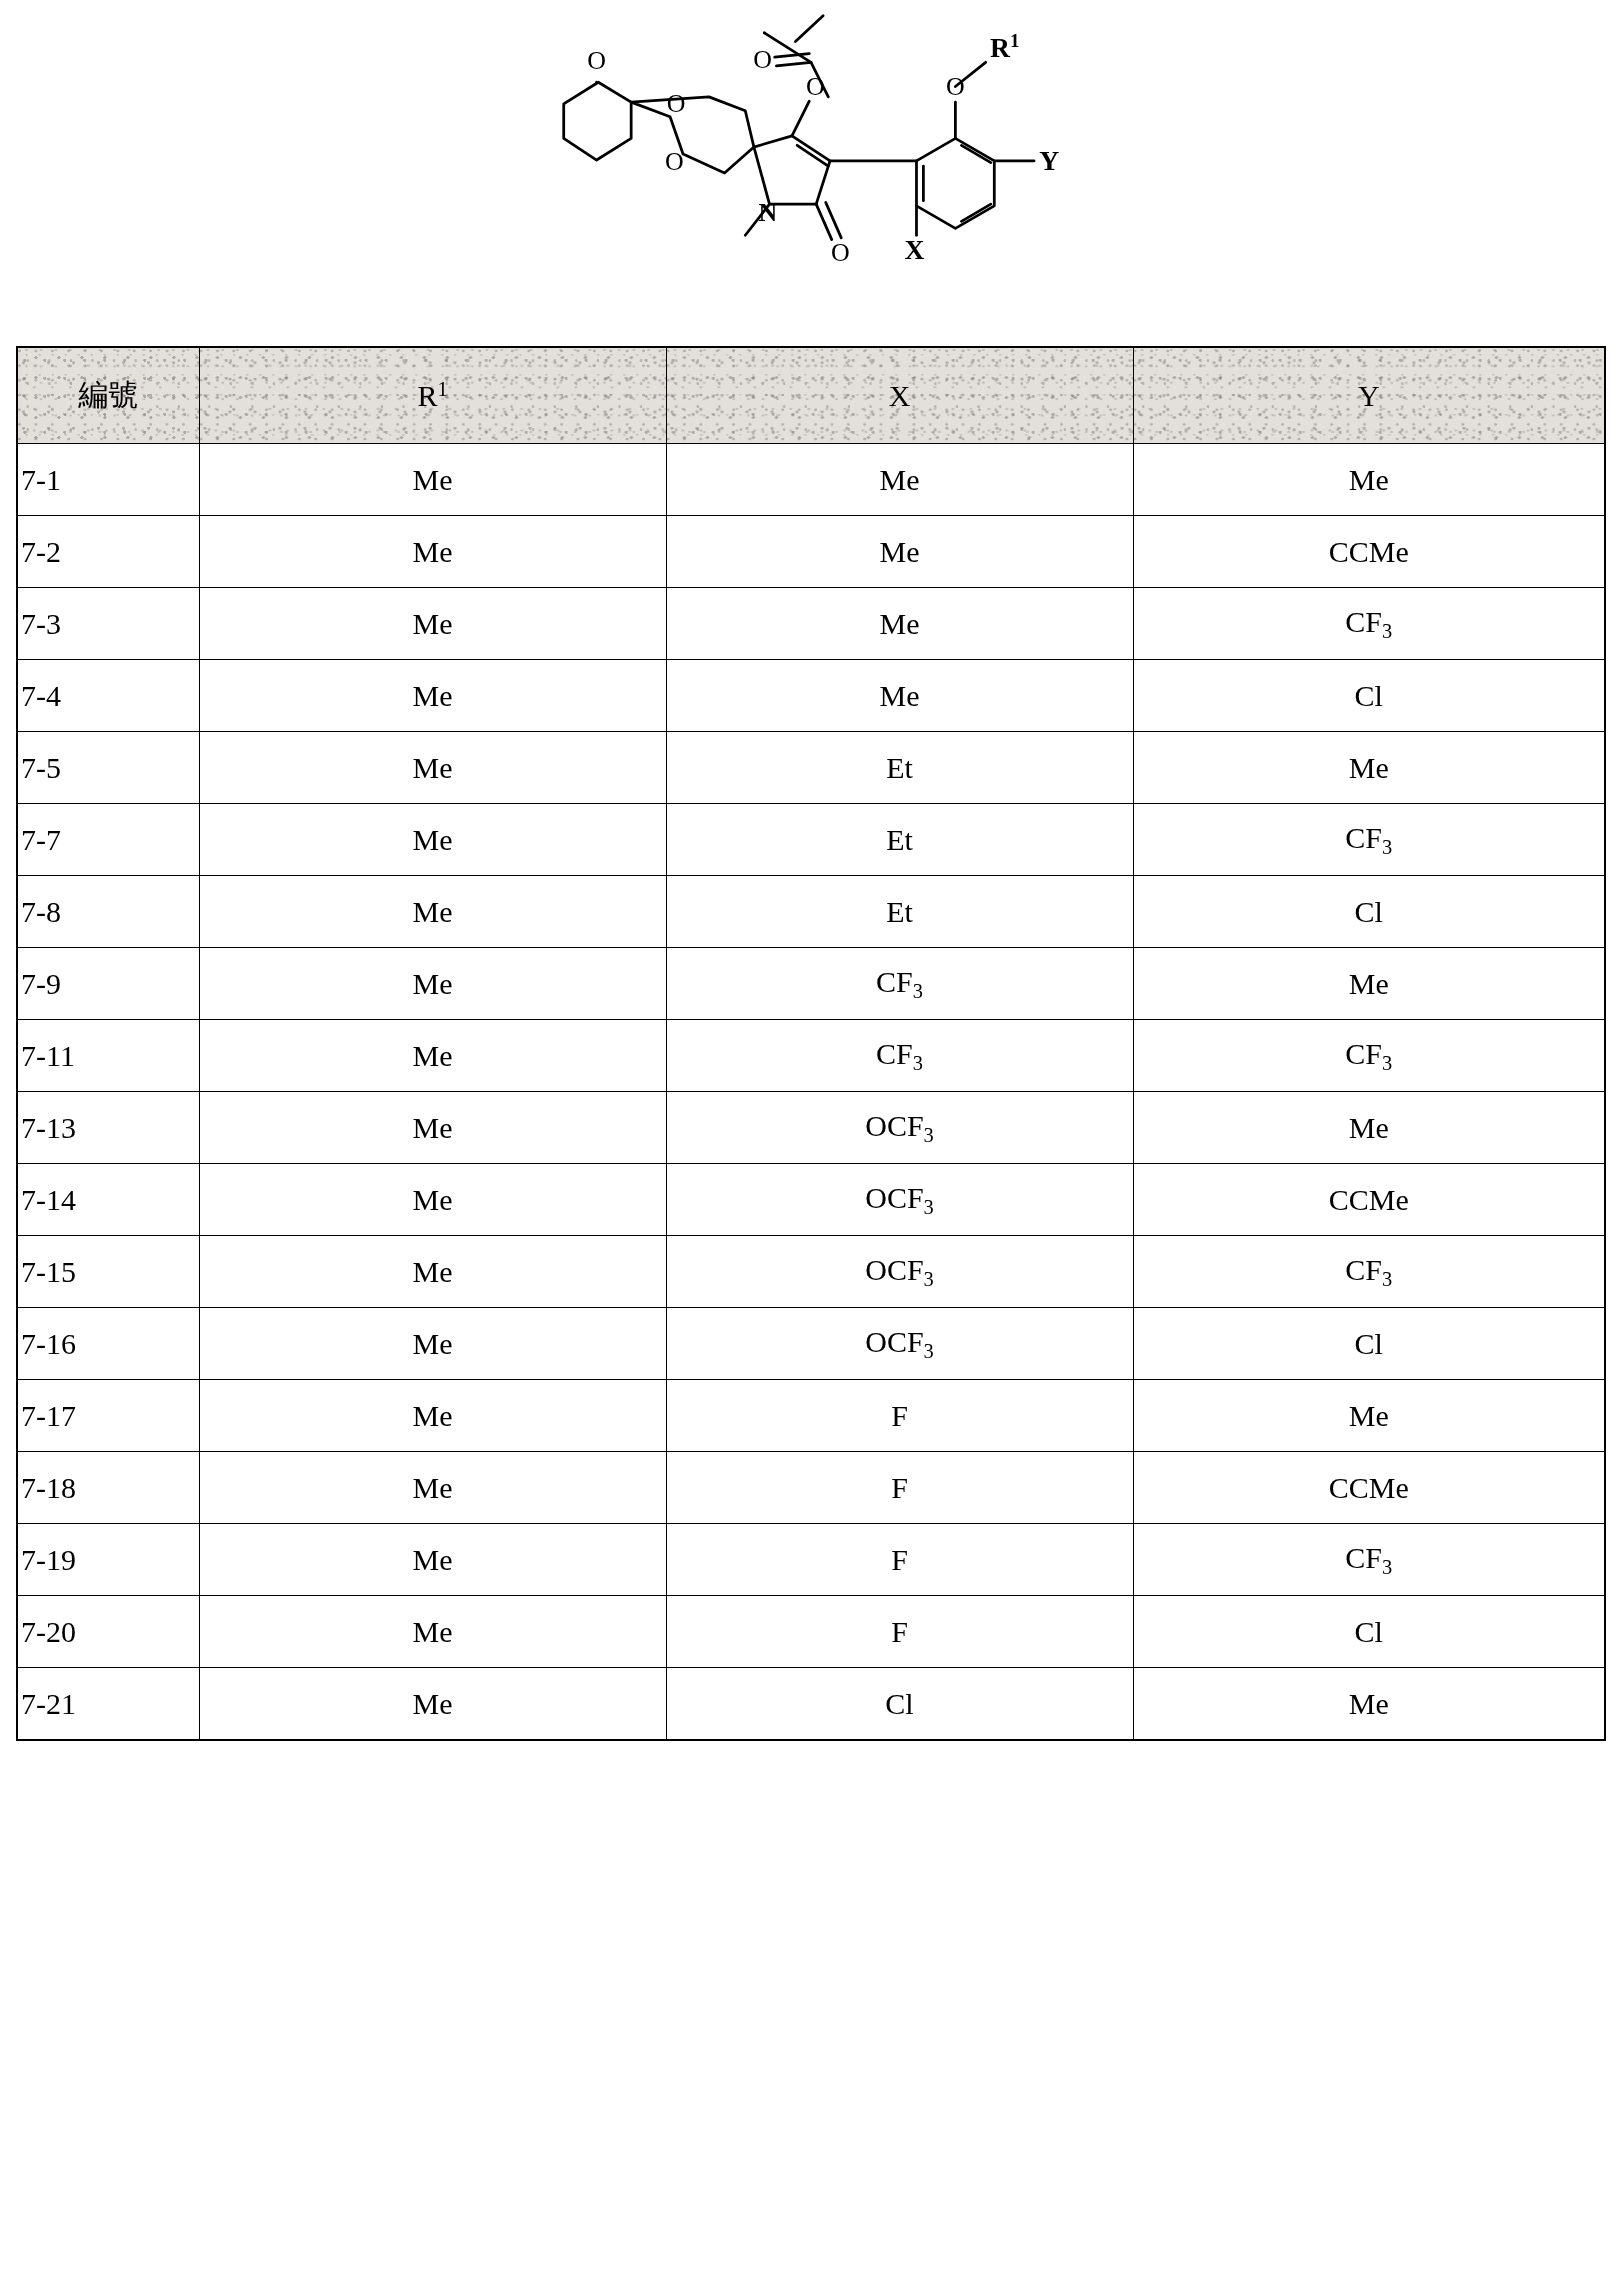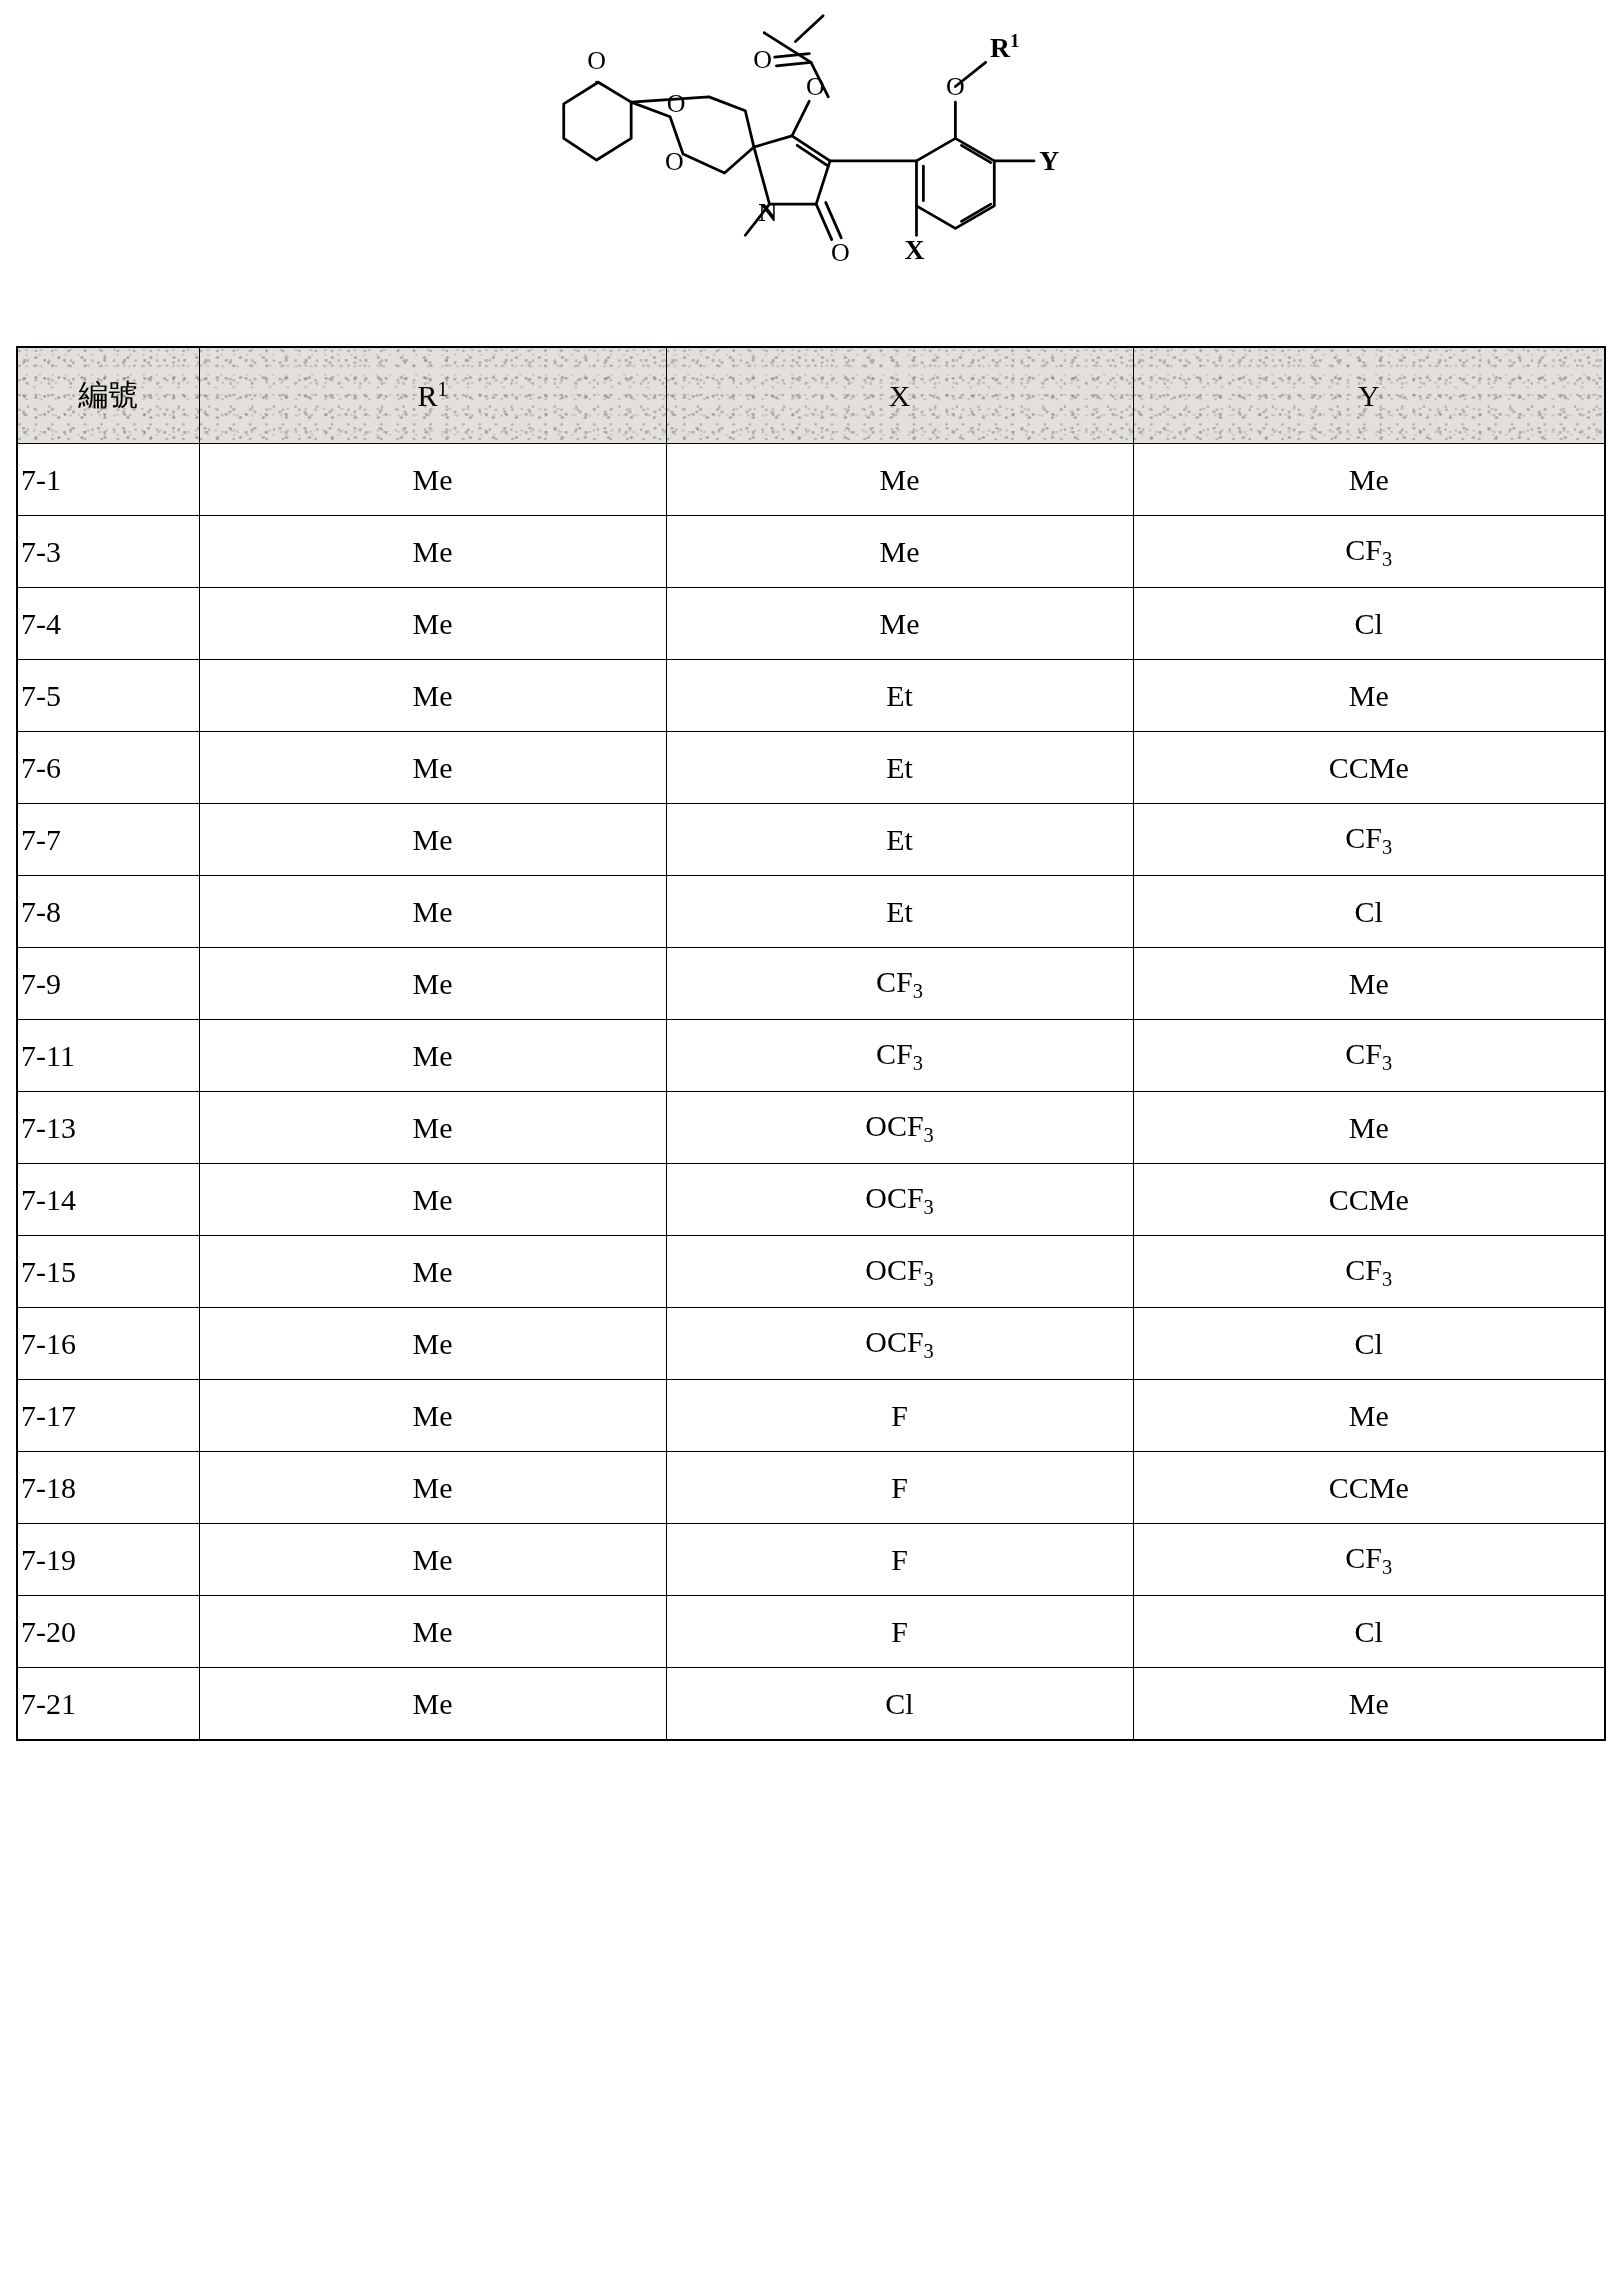--- a/index.html
+++ b/index.html
@@ -160,42 +160,42 @@
     </tr>
   </thead>
   <tbody id="table-body">
       <tr>
         <td class="cell-no">7-1</td>
         <td class="cell-val">Me</td>
         <td class="cell-val">Me</td>
         <td class="cell-val">Me</td>
       </tr>
       <tr>
+        <td class="cell-no">7-2</td>
+        <td class="cell-val">Me</td>
+        <td class="cell-val">Me</td>
+        <td class="cell-val">CCMe</td>
+      </tr>
+      <tr>
         <td class="cell-no">7-3</td>
         <td class="cell-val">Me</td>
         <td class="cell-val">Me</td>
         <td class="cell-val">CF<sub>3</sub></td>
       </tr>
       <tr>
         <td class="cell-no">7-4</td>
         <td class="cell-val">Me</td>
         <td class="cell-val">Me</td>
         <td class="cell-val">Cl</td>
       </tr>
       <tr>
         <td class="cell-no">7-5</td>
         <td class="cell-val">Me</td>
         <td class="cell-val">Et</td>
         <td class="cell-val">Me</td>
-      </tr>
-      <tr>
-        <td class="cell-no">7-6</td>
-        <td class="cell-val">Me</td>
-        <td class="cell-val">Et</td>
-        <td class="cell-val">CCMe</td>
       </tr>
       <tr>
         <td class="cell-no">7-7</td>
         <td class="cell-val">Me</td>
         <td class="cell-val">Et</td>
         <td class="cell-val">CF<sub>3</sub></td>
       </tr>
       <tr>
         <td class="cell-no">7-8</td>
         <td class="cell-val">Me</td>

